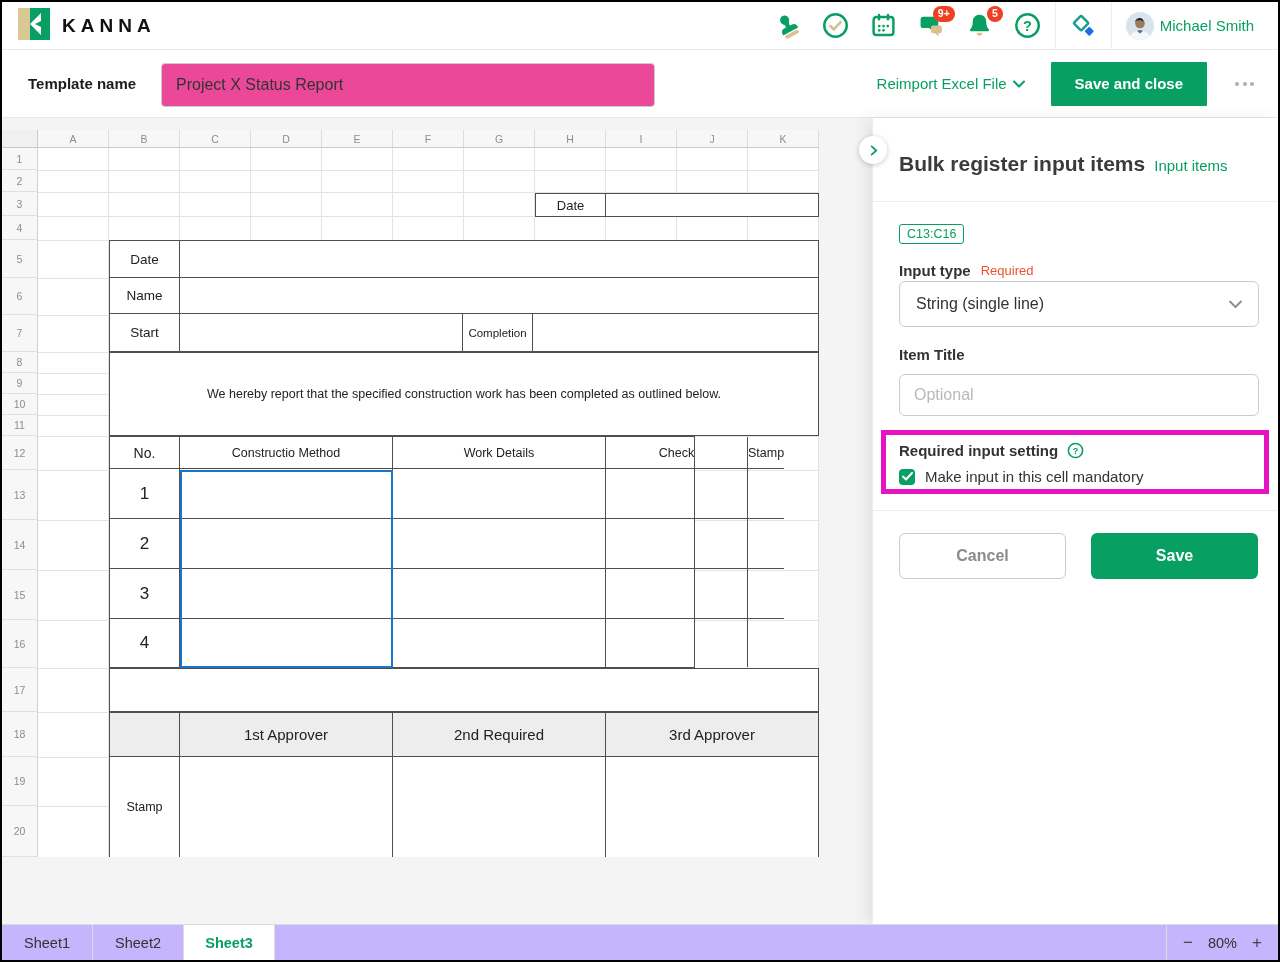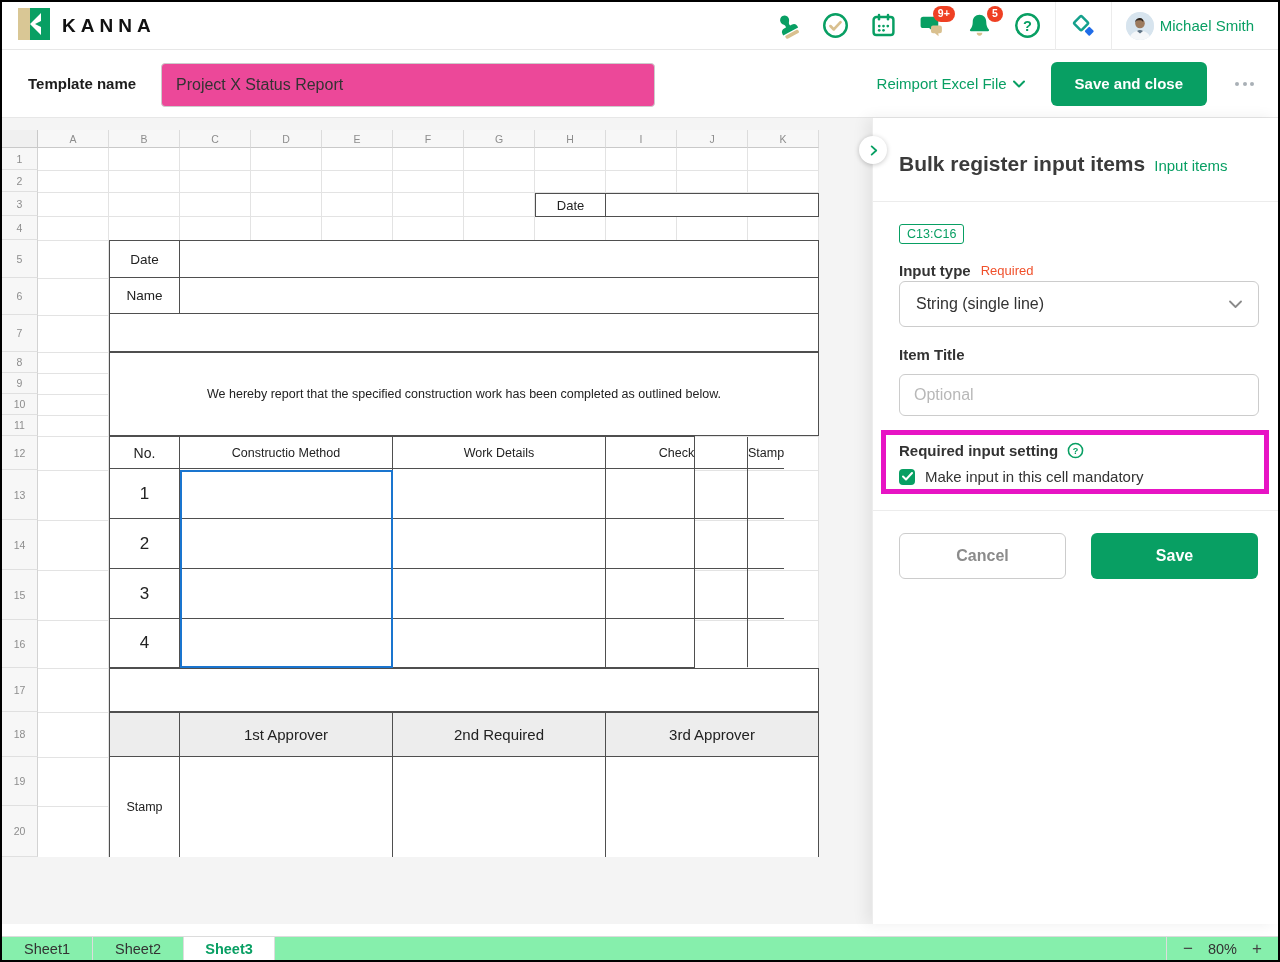--- a/index.html
+++ b/index.html
@@ -17,21 +17,21 @@
   .user { display:flex; align-items:center; gap:6px; }
   .user-name { color:#089f63; font-size:15px; }
   .avatar { width:28px; height:28px; border-radius:50%; overflow:hidden; background:#dce8f0; }
 
   
   .tplbar { position:absolute; left:0; top:48px; right:0; height:68px; background:#fff; border-bottom:1px solid #e7e7e7; display:flex; align-items:center; }
   .tpl-label { font-size:15px; font-weight:bold; color:#1c1c1c; margin-left:26px; }
   .tpl-input { position:absolute; left:159px; top:13px; width:494px; height:44px; border:1px solid #ccc; border-radius:4px; font-size:16px; color:#333; padding:0 14px; font-family:"Liberation Sans", sans-serif; background:#ec4899; }
   .tpl-right { margin-left:auto; display:flex; align-items:center; gap:26px; padding-right:22px; }
   .reimport { color:#089f63; font-size:15px; display:flex; align-items:center; gap:6px; cursor:pointer; }
-  .save-close { background:#089f63; color:#fff; border:none; border-radius:6px; height:44px; padding:0 24px; font-size:15px; font-weight:bold; font-family:"Liberation Sans", sans-serif; cursor:pointer; }
+  .save-close { background:#089f63; color:#fff; border:none; border-radius:1px; height:44px; padding:0 24px; font-size:15px; font-weight:bold; font-family:"Liberation Sans", sans-serif; cursor:pointer; }
   .dots { display:flex; gap:3.5px; cursor:pointer; padding:6px 2px; }
   .dots i { width:4px; height:4px; border-radius:50%; background:#a9b0b6; }
 
   
   .workspace { position:absolute; left:0; top:116px; width:870px; bottom:36px; background:#f4f4f4; }
   .sheet { position:absolute; left:0; top:12px; width:817px; height:727px; background:#fff; overflow:hidden; }
   .corner { position:absolute; left:0; top:0; width:36px; height:18px; background:#f0f0f0; border-right:1px solid #c9c9c9; border-bottom:1px solid #c9c9c9; }
   .ch { position:absolute; top:0; width:71px; height:18px; background:#f7f7f7; border-right:1px solid #dcdcdc; border-bottom:1px solid #c9c9c9; font-size:10.5px; color:#8d8d8d; display:flex; align-items:center; justify-content:center; }
   .rstrip { position:absolute; left:0; top:18px; width:36px; display:flex; flex-direction:column; }
   .rn { width:36px; background:#f7f7f7; border-right:1px solid #d3d3d3; border-bottom:1px solid #e0e0e0; font-size:10.5px; color:#8d8d8d; display:flex; align-items:center; justify-content:center; flex:none; }
@@ -69,21 +69,21 @@
   .txtinput::placeholder { color:#b8b8b8; }
   .hlbox { position:absolute; left:8px; top:312px; width:388px; height:64px; border:5px solid #e714c4; z-index:5; padding:7px 0 0 13px; }
   .cbrow { display:flex; align-items:center; gap:10px; margin-top:9px; cursor:pointer; }
   .checkbox { width:16px; height:16px; border-radius:4px; background:#089f63; display:flex; align-items:center; justify-content:center; flex:none; }
   .cblabel { font-size:15px; color:#333; }
   .panel-div2 { position:absolute; left:0; top:392px; right:0; height:1px; background:#ececec; }
   .btn-cancel { position:absolute; left:26px; top:415px; width:167px; height:46px; background:#fff; border:1px solid #ccc; border-radius:6px; color:#8b8b8b; font-size:16px; font-weight:bold; font-family:"Liberation Sans", sans-serif; cursor:pointer; }
   .btn-save { position:absolute; left:218px; top:415px; width:167px; height:46px; background:#089f63; border:none; border-radius:6px; color:#fff; font-size:16px; font-weight:bold; font-family:"Liberation Sans", sans-serif; cursor:pointer; }
 
   
-  .bottombar { position:absolute; left:0; right:0; bottom:0; height:24px; background:#86efac; border-top:1px solid #dcdcdc; display:flex; align-items:stretch;text-align:right; }
+  .bottombar { position:absolute; left:0; right:0; bottom:0; height:36px; background:#c4b5fd; border-top:1px solid #dcdcdc; display:flex; align-items:stretch;text-align:right; }
   .tab { width:91px; display:flex; align-items:center; justify-content:center; font-size:14.5px; color:#333; border-right:1px solid #ddd; cursor:pointer; }
   .tab.active { background:#fff; color:#089f63; font-weight:bold; }
   .zoomctl { margin-left:auto; width:112px; border-left:1px solid #ddd; display:flex; align-items:center; justify-content:center; gap:15px; }
   .zbtn { font-size:17px; color:#444; cursor:pointer; line-height:1; }
   .zlevel { font-size:14.5px; color:#333; }
 </style>
 </head>
 <body>
 
 <div class="frame">
@@ -260,20 +260,26 @@
 
       <div class="fbox" style="left:107px; top:110px; width:710px; height:112px; display:flex; flex-direction:column;">
         <div style="display:flex; height:37px;" class="dk-b">
           <div class="celllabel dk-r" style="width:70px; font-size:13.5px;">Date</div>
           <div style="flex:1"></div>
         </div>
         <div style="display:flex; height:36px;" class="dk-b">
           <div class="celllabel dk-r" style="width:70px; font-size:13.5px;">Name</div>
           <div style="flex:1"></div>
         </div>
+        <div style="display:flex; flex:1;">
+          <div class="celllabel dk-r" style="width:70px; font-size:13.5px;">Start</div>
+          <div class="dk-r" style="width:283px"></div>
+          <div class="celllabel dk-r" style="width:70px; font-size:11.5px;">Completion</div>
+          <div style="flex:1"></div>
+        </div>
       </div>
 
       <div class="fbox celllabel" style="left:107px; top:222px; width:710px; height:84px; font-size:12.5px;">We hereby report that the specified construction work has been completed as outlined below.</div>
 
       <div class="fbox" style="left:107px; top:306px; width:586px; height:232px;" id="worktable">
         <div class="wt" style="font-size:14px;">No.</div>
         <div class="wt" style="font-size:12.5px;">Constructio Method</div>
         <div class="wt" style="font-size:12.5px;">Work Details</div>
         <div class="wt" style="font-size:12.5px;">Check</div>
         <div class="wt lastc" style="font-size:12.5px;">Stamp</div>

